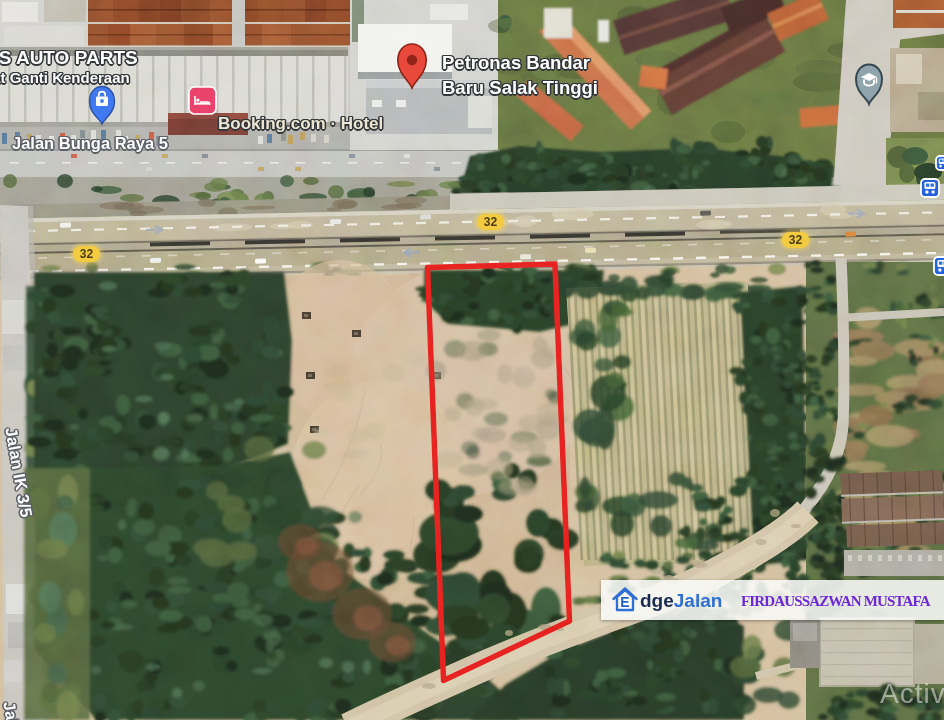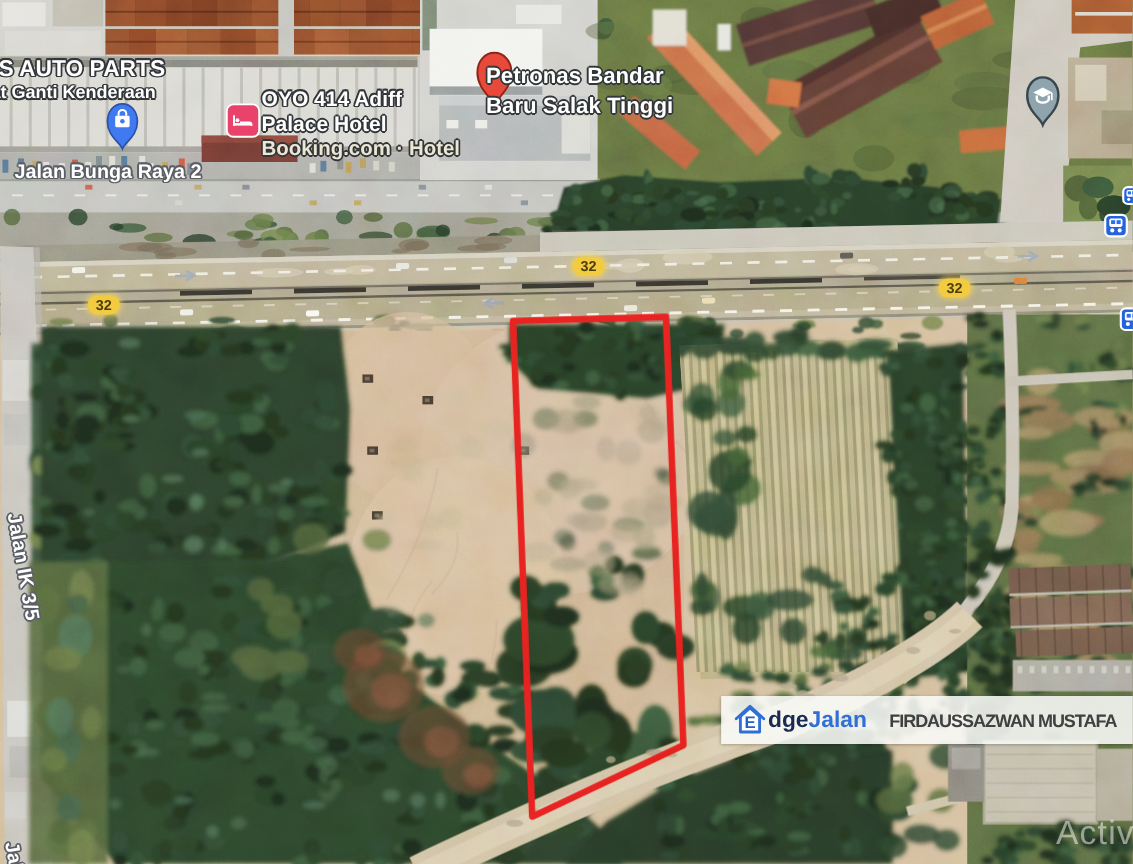--- a/index.html
+++ b/index.html
@@ -2614,31 +2614,30 @@
 <rect x="0" y="0" width="14" height="14" rx="4" fill="#2563dd" stroke="#fff" stroke-width="1.8"></rect>
 <rect x="2.7" y="2.4" width="8.5" height="5.5" rx="1.5" fill="#fff"></rect>
 <rect x="3.8" y="3.5" width="2.7" height="2.5" fill="#2a6ff0"></rect>
         <rect x="7.4" y="3.5" width="2.7" height="2.5" fill="#2a6ff0"></rect>
 <circle cx="4.6" cy="10.1" r="1.3" fill="#fff"></circle>
         <circle cx="9.4" cy="10.1" r="1.3" fill="#fff"></circle>
       </g>
     </svg>
     <div class="lbl" style="left:-14px;top:47px;font-size:19px;">ES AUTO PARTS</div>
     <div class="lbl" style="left:-12px;top:69px;font-size:15px;">lat Ganti Kenderaan</div>
-    <div class="lbl" style="left:218px;top:72px;font-size:17.5px;line-height:21px;">OYO 414 Adiff<br>Palace Hotel</div>
     <div class="lbl" style="left:218px;top:114px;font-size:17px;color:#ece6d4;">Booking.com · Hotel</div>
-    <div class="lbl" style="left:405px;top:50px;font-size:18.5px;line-height:25px;">Petronas Bandar<br>Baru Salak Tinggi</div>
-    <div class="lbl rd" style="left:12px;top:134px;font-size:16.5px;">Jalan Bunga Raya 2</div>
+    <div class="lbl" style="left:442px;top:50px;font-size:18.5px;line-height:25px;">Petronas Bandar<br>Baru Salak Tinggi</div>
+    <div class="lbl rd" style="left:12px;top:134px;font-size:16.5px;">Jalan Bunga Raya 5</div>
     <div class="lbl rd" style="left:20px;top:426px;font-size:16.5px;transform:rotate(80deg);transform-origin:0 0;">Jalan IK 3/5</div>
     <div class="lbl rd" style="left:18px;top:700px;font-size:16.5px;transform:rotate(80deg);transform-origin:0 0;">Jalan</div>
     <div class="badge" style="left:73px;top:246px;">32</div>
     <div class="badge" style="left:477px;top:214px;">32</div>
     <div class="badge" style="left:782px;top:232px;">32</div>
     <div style="position:absolute;left:880px;top:678px;font-size:28px;color:rgba(255,255,255,0.5);letter-spacing:1px;">Activ</div>
     <div style="position:absolute;left:601px;top:580px;width:343px;height:40px;background:rgba(249,250,248,0.88);box-shadow:0 1px 3px rgba(0,0,0,0.35);">
 <svg width="30" height="28" style="position:absolute;left:11px;top:6px" viewBox="0 0 30 28">
 <path d="M5,11 L13,4 L21,11 L21,24 L5,24 Z" fill="#fff" stroke="#2f6fd6" stroke-width="2.4" stroke-linejoin="round"></path>
 <path d="M1.5,13 L13,2.5 L24.5,13" fill="none" stroke="#2f6fd6" stroke-width="2.4" stroke-linecap="round" stroke-linejoin="round"></path>
 <text x="13" y="21" text-anchor="middle" font-family="Liberation Sans,sans-serif" font-weight="bold" font-size="14" fill="#2563c9">E</text>
 </svg>
 <div style="position:absolute;left:39px;top:10px;font-size:19px;font-weight:bold;color:#1a2b52;">dge<span style="color:#2f6fd6;">Jalan</span></div>
-<div style="position:absolute;left:140px;top:13px;font-size:15px;font-weight:bold;color:#404040;white-space:nowrap;letter-spacing:-0.85px;">FIRDAUSSAZWAN MUSTAFA</div>
+<div style="position:absolute;left:140px;top:13px;font-size:15px;font-weight:bold;color:#6d28d9;white-space:nowrap;letter-spacing:-0.85px;font-family:Liberation Serif, serif;">FIRDAUSSAZWAN MUSTAFA</div>
 </div>
   </div>
 </body></html>

